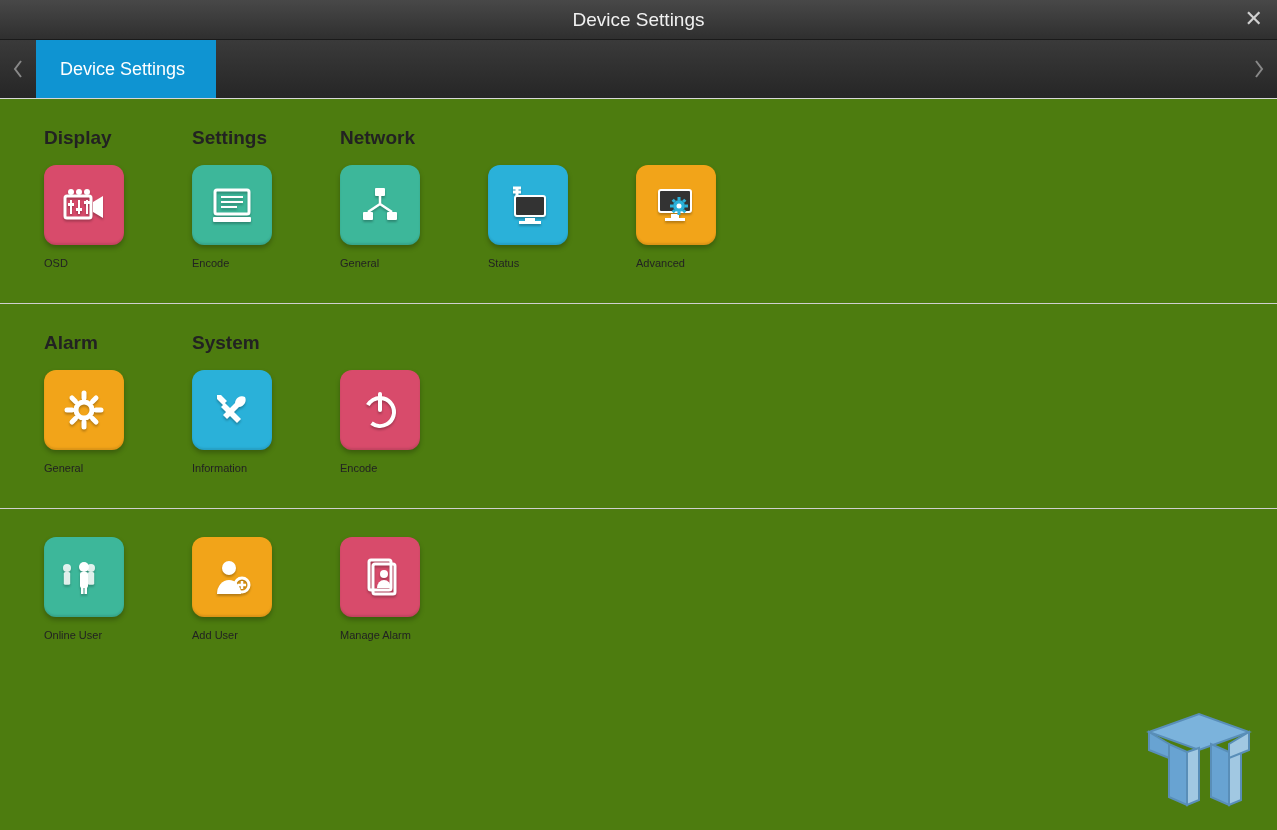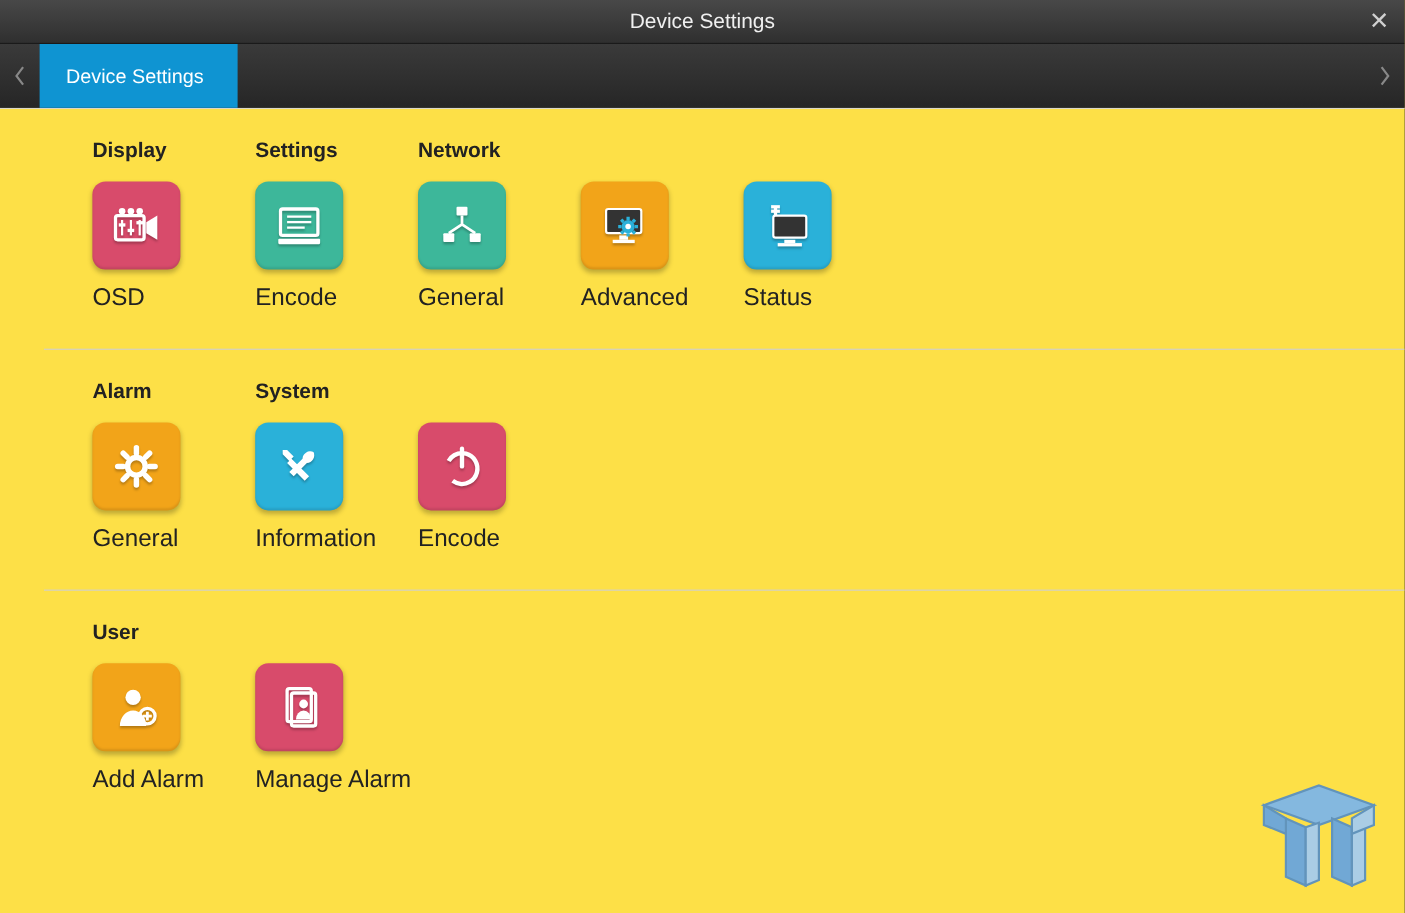--- a/index.html
+++ b/index.html
@@ -55,25 +55,24 @@
     background: #0f94d2;
     color: #fff;
     font-size: 18px;
     display: flex;
     align-items: center;
     padding: 0 24px;
     cursor: pointer;
     min-width: 180px;
   }
   .content {
-    background: #fde047;
+    background: #4d7c0f;
     height: calc(830px - 40px - 58px);
     overflow: auto;
     border-top: 1px solid #d7d7d7;
-    padding-left: 40px;
   }
   .section {
     border-bottom: 1px solid #cfcfcf;
     padding: 28px 44px 34px 44px;
   }
   .section:last-child { border-bottom: none; }
   .headers {
     display: flex;
     gap: 0;
     margin-bottom: 16px;
@@ -100,21 +99,21 @@
     height: 80px;
     border-radius: 12px;
     display: flex;
     align-items: center;
     justify-content: center;
     box-shadow: 0 3px 5px rgba(0,0,0,0.25), inset 0 -2px 2px rgba(0,0,0,0.1);
   }
   .tile svg { filter: drop-shadow(0 2px 1px rgba(0,0,0,0.25)); }
   .item-label {
     margin-top: 12px;
-    font-size: 22px;
+    font-size: 11px;
     color: #222;
   }
   .pink   { background: #d84b6b; }
   .orange { background: #f2a419; }
   .teal   { background: #3db79a; }
   .blue   { background: #2ab1d9; }
   .logo-watermark {
     position: absolute;
     right: 8px;
     bottom: 8px;
@@ -186,20 +185,33 @@
         <div class="item">
           <div class="tile teal">
             <svg width="50" height="50" viewBox="0 0 50 50">
   <rect x="20" y="8" width="10" height="8" rx="1" fill="#fff"></rect>
   <rect x="8" y="32" width="10" height="8" rx="1" fill="#fff"></rect>
   <rect x="32" y="32" width="10" height="8" rx="1" fill="#fff"></rect>
   <path d="M25 16 L25 24 M25 24 L13 32 M25 24 L37 32" stroke="#fff" stroke-width="2.5" fill="none"></path>
 </svg>
           </div>
           <div class="item-label">General</div>
+        </div>
+        <div class="item">
+          <div class="tile blue">
+            <svg width="50" height="50" viewBox="0 0 50 50">
+  <line x1="14" y1="8" x2="14" y2="20" stroke="#fff" stroke-width="3"></line>
+  <line x1="10" y1="8" x2="18" y2="8" stroke="#fff" stroke-width="3"></line>
+  <line x1="10" y1="12" x2="18" y2="12" stroke="#fff" stroke-width="3"></line>
+  <rect x="12" y="16" width="30" height="20" rx="2" fill="#333" stroke="#fff" stroke-width="2"></rect>
+  <rect x="22" y="38" width="10" height="3" fill="#fff"></rect>
+              <rect x="16" y="41" width="22" height="3" fill="#fff"></rect>
+</svg>
+          </div>
+          <div class="item-label">Status</div>
         </div>
         <div class="item">
           <div class="tile orange">
             <svg width="50" height="50" viewBox="0 0 50 50">
   <rect x="8" y="10" width="32" height="22" rx="2" fill="#333" stroke="#fff" stroke-width="2"></rect>
   <rect x="20" y="34" width="8" height="4" fill="#fff"></rect>
               <rect x="14" y="38" width="20" height="3" fill="#fff"></rect>
   <g transform="translate(28,26)">
     <circle r="6" fill="#2ab1d9"></circle>
                 <circle r="2.5" fill="#fff"></circle>
@@ -211,33 +223,20 @@
                   <line x1="-6.3" y1="-6.3" x2="-4.2" y2="-4.2"></line>
                   <line x1="6.3" y1="6.3" x2="4.2" y2="4.2"></line>
                   <line x1="-6.3" y1="6.3" x2="-4.2" y2="4.2"></line>
                   <line x1="6.3" y1="-6.3" x2="4.2" y2="-4.2"></line>
                 </g>
   </g>
 </svg>
           </div>
           <div class="item-label">Advanced</div>
         </div>
-        <div class="item">
-          <div class="tile blue">
-            <svg width="50" height="50" viewBox="0 0 50 50">
-  <line x1="14" y1="8" x2="14" y2="20" stroke="#fff" stroke-width="3"></line>
-  <line x1="10" y1="8" x2="18" y2="8" stroke="#fff" stroke-width="3"></line>
-  <line x1="10" y1="12" x2="18" y2="12" stroke="#fff" stroke-width="3"></line>
-  <rect x="12" y="16" width="30" height="20" rx="2" fill="#333" stroke="#fff" stroke-width="2"></rect>
-  <rect x="22" y="38" width="10" height="3" fill="#fff"></rect>
-              <rect x="16" y="41" width="22" height="3" fill="#fff"></rect>
-</svg>
-          </div>
-          <div class="item-label">Status</div>
-        </div>
       </div>
     </div>
     <div class="section">
       <div class="headers">
         <div class="section-header">Alarm</div>
         <div class="section-header">System</div>
       </div>
       <div class="items">
         <div class="item">
           <div class="tile orange">
@@ -273,35 +272,51 @@
             <svg width="50" height="50" viewBox="0 0 50 50">
   <circle cx="25" cy="27" r="14" fill="none" stroke="#fff" stroke-width="4" stroke-dasharray="60 20" transform="rotate(-120 25 27)"></circle>
   <line x1="25" y1="9" x2="25" y2="25" stroke="#fff" stroke-width="4" stroke-linecap="round"></line>
 </svg>
           </div>
           <div class="item-label">Encode</div>
         </div>
       </div>
     </div>
     <div class="section">
-      <div class="headers">
-        <div class="section-header">User</div>
-      </div>
       <div class="items">
+        <div class="item">
+          <div class="tile teal">
+            <svg width="50" height="50" viewBox="0 0 50 50">
+  <circle cx="25" cy="15" r="5" fill="#fff"></circle>
+              <rect x="21" y="20" width="8" height="16" rx="2" fill="#fff"></rect>
+              <rect x="22" y="34" width="2.5" height="8" fill="#fff"></rect>
+              <rect x="25.5" y="34" width="2.5" height="8" fill="#fff"></rect>
+  <g opacity="0.85" transform="translate(-12,4) scale(0.8)">
+                <circle cx="25" cy="15" r="5" fill="#fff"></circle>
+                <rect x="21" y="20" width="8" height="16" rx="2" fill="#fff"></rect>
+              </g>
+  <g opacity="0.85" transform="translate(12,4) scale(0.8)">
+                <circle cx="25" cy="15" r="5" fill="#fff"></circle>
+                <rect x="21" y="20" width="8" height="16" rx="2" fill="#fff"></rect>
+              </g>
+</svg>
+          </div>
+          <div class="item-label">Online User</div>
+        </div>
         <div class="item">
           <div class="tile orange">
             <svg width="50" height="50" viewBox="0 0 50 50">
   <circle cx="22" cy="16" r="7" fill="#fff"></circle>
   <path d="M10 42 A12 14 0 0 1 34 42 Z" fill="#fff"></path>
   <circle cx="35" cy="33" r="7" fill="none" stroke="#fff" stroke-width="3"></circle>
   <line x1="35" y1="29" x2="35" y2="37" stroke="#fff" stroke-width="2.5"></line>
               <line x1="31" y1="33" x2="39" y2="33" stroke="#fff" stroke-width="2.5"></line>
 </svg>
           </div>
-          <div class="item-label">Add Alarm</div>
+          <div class="item-label">Add User</div>
         </div>
         <div class="item">
           <div class="tile pink">
             <svg width="50" height="50" viewBox="0 0 50 50">
   <rect x="14" y="8" width="22" height="30" rx="2" fill="none" stroke="#fff" stroke-width="3"></rect>
   <rect x="18" y="12" width="22" height="30" rx="2" fill="none" stroke="#fff" stroke-width="3"></rect>
   <circle cx="29" cy="22" r="4" fill="#fff"></circle>
   <path d="M22 36 A7 8 0 0 1 36 36 Z" fill="#fff"></path>
 </svg>
           </div>

